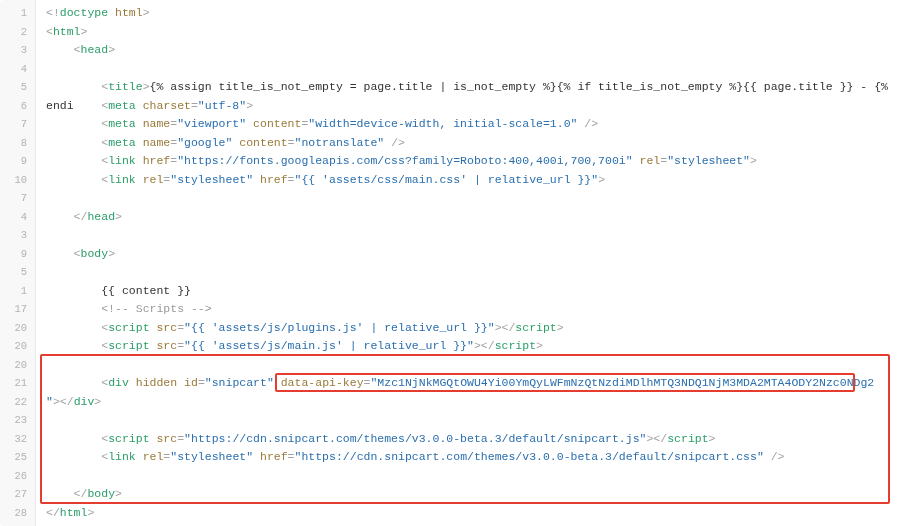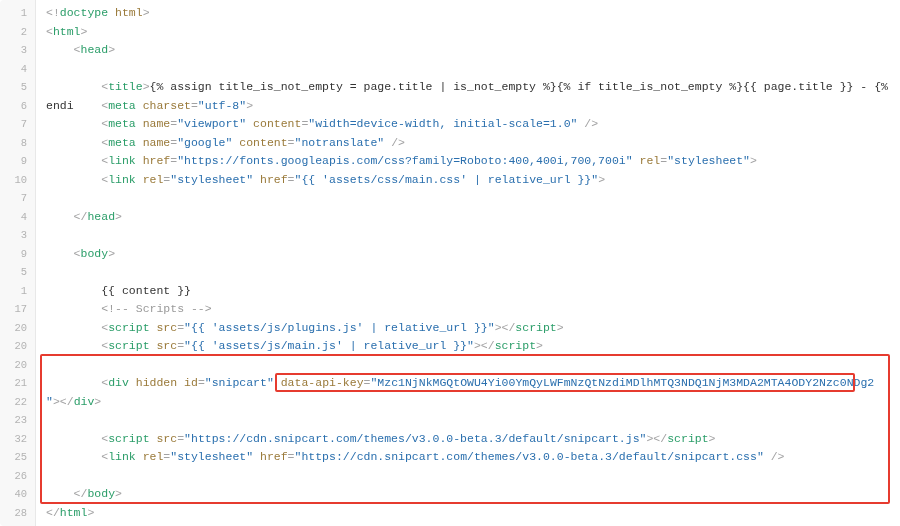--- a/index.html
+++ b/index.html
@@ -90,19 +90,19 @@
       <div class="ln">17</div>
       <div class="ln">20</div>
       <div class="ln">20</div>
       <div class="ln">20</div>
       <div class="ln">21</div>
       <div class="ln">22</div>
       <div class="ln">23</div>
       <div class="ln">32</div>
       <div class="ln">25</div>
       <div class="ln">26</div>
-      <div class="ln">40</div>
+      <div class="ln">27</div>
       <div class="ln">28</div>
     </div>
   <div class="code" id="code"><div class="line"><span class="p">&lt;!</span><span class="tag">doctype</span><span class="txt"> </span><span class="att">html</span><span class="p">&gt;</span></div><div class="line"><span class="p">&lt;</span><span class="tag">html</span><span class="p">&gt;</span></div><div class="line">    <span class="p">&lt;</span><span class="tag">head</span><span class="p">&gt;</span></div><div class="line"></div><div class="line">        <span class="p">&lt;</span><span class="tag">title</span><span class="p">&gt;</span><span class="txt">{% assign title_is_not_empty = page.title | is_not_empty %}{% if title_is_not_empty %}{{ page.title }} - {% endi</span></div><div class="line">        <span class="p">&lt;</span><span class="tag">meta</span><span class="txt"> </span><span class="att">charset</span><span class="p">=</span><span class="str">"utf-8"</span><span class="p">&gt;</span></div><div class="line">        <span class="p">&lt;</span><span class="tag">meta</span><span class="txt"> </span><span class="att">name</span><span class="p">=</span><span class="str">"viewport"</span><span class="txt"> </span><span class="att">content</span><span class="p">=</span><span class="str">"width=device-width, initial-scale=1.0"</span><span class="txt"> </span><span class="p">/&gt;</span></div><div class="line">        <span class="p">&lt;</span><span class="tag">meta</span><span class="txt"> </span><span class="att">name</span><span class="p">=</span><span class="str">"google"</span><span class="txt"> </span><span class="att">content</span><span class="p">=</span><span class="str">"notranslate"</span><span class="txt"> </span><span class="p">/&gt;</span></div><div class="line">        <span class="p">&lt;</span><span class="tag">link</span><span class="txt"> </span><span class="att">href</span><span class="p">=</span><span class="str">"https://fonts.googleapis.com/css?family=Roboto:400,400i,700,700i"</span><span class="txt"> </span><span class="att">rel</span><span class="p">=</span><span class="str">"stylesheet"</span><span class="p">&gt;</span></div><div class="line">        <span class="p">&lt;</span><span class="tag">link</span><span class="txt"> </span><span class="att">rel</span><span class="p">=</span><span class="str">"stylesheet"</span><span class="txt"> </span><span class="att">href</span><span class="p">=</span><span class="str">"{{ 'assets/css/main.css' | relative_url }}"</span><span class="p">&gt;</span></div><div class="line"></div><div class="line">    <span class="p">&lt;/</span><span class="tag">head</span><span class="p">&gt;</span></div><div class="line"></div><div class="line">    <span class="p">&lt;</span><span class="tag">body</span><span class="p">&gt;</span></div><div class="line"></div><div class="line">        <span class="txt">{{ content }}</span></div><div class="line">        <span class="cmt">&lt;!-- Scripts --&gt;</span></div><div class="line">        <span class="p">&lt;</span><span class="tag">script</span><span class="txt"> </span><span class="att">src</span><span class="p">=</span><span class="str">"{{ 'assets/js/plugins.js' | relative_url }}"</span><span class="p">&gt;&lt;/</span><span class="tag">script</span><span class="p">&gt;</span></div><div class="line">        <span class="p">&lt;</span><span class="tag">script</span><span class="txt"> </span><span class="att">src</span><span class="p">=</span><span class="str">"{{ 'assets/js/main.js' | relative_url }}"</span><span class="p">&gt;&lt;/</span><span class="tag">script</span><span class="p">&gt;</span></div><div class="line"></div><div class="line">        <span class="p">&lt;</span><span class="tag">div</span><span class="txt"> </span><span class="att">hidden</span><span class="txt"> </span><span class="att">id</span><span class="p">=</span><span class="str">"snipcart"</span><span class="txt"> </span><span class="att">data-api-key</span><span class="p">=</span><span class="str">"Mzc1NjNkMGQtOWU4Yi00YmQyLWFmNzQtNzdiMDlhMTQ3NDQ1NjM3MDA2MTA4ODY2Nzc0NDg2</span></div><div class="line"><span class="str">"</span><span class="p">&gt;&lt;/</span><span class="tag">div</span><span class="p">&gt;</span></div><div class="line"></div><div class="line">        <span class="p">&lt;</span><span class="tag">script</span><span class="txt"> </span><span class="att">src</span><span class="p">=</span><span class="str">"https://cdn.snipcart.com/themes/v3.0.0-beta.3/default/snipcart.js"</span><span class="p">&gt;&lt;/</span><span class="tag">script</span><span class="p">&gt;</span></div><div class="line">        <span class="p">&lt;</span><span class="tag">link</span><span class="txt"> </span><span class="att">rel</span><span class="p">=</span><span class="str">"stylesheet"</span><span class="txt"> </span><span class="att">href</span><span class="p">=</span><span class="str">"https://cdn.snipcart.com/themes/v3.0.0-beta.3/default/snipcart.css"</span><span class="txt"> </span><span class="p">/&gt;</span></div><div class="line"></div><div class="line">    <span class="p">&lt;/</span><span class="tag">body</span><span class="p">&gt;</span></div><div class="line"><span class="p">&lt;/</span><span class="tag">html</span><span class="p">&gt;</span></div></div>
   <div id="hl-outer" class="hl-box" style="top: 353.5px; height: 150px; left: 40px; width: 850px;"></div>
   <div id="hl-inner" class="hl-box" style="top: 373px; height: 18.5px; left: 275px; width: 580px;"></div>
 </div>
 
 </body></html>

